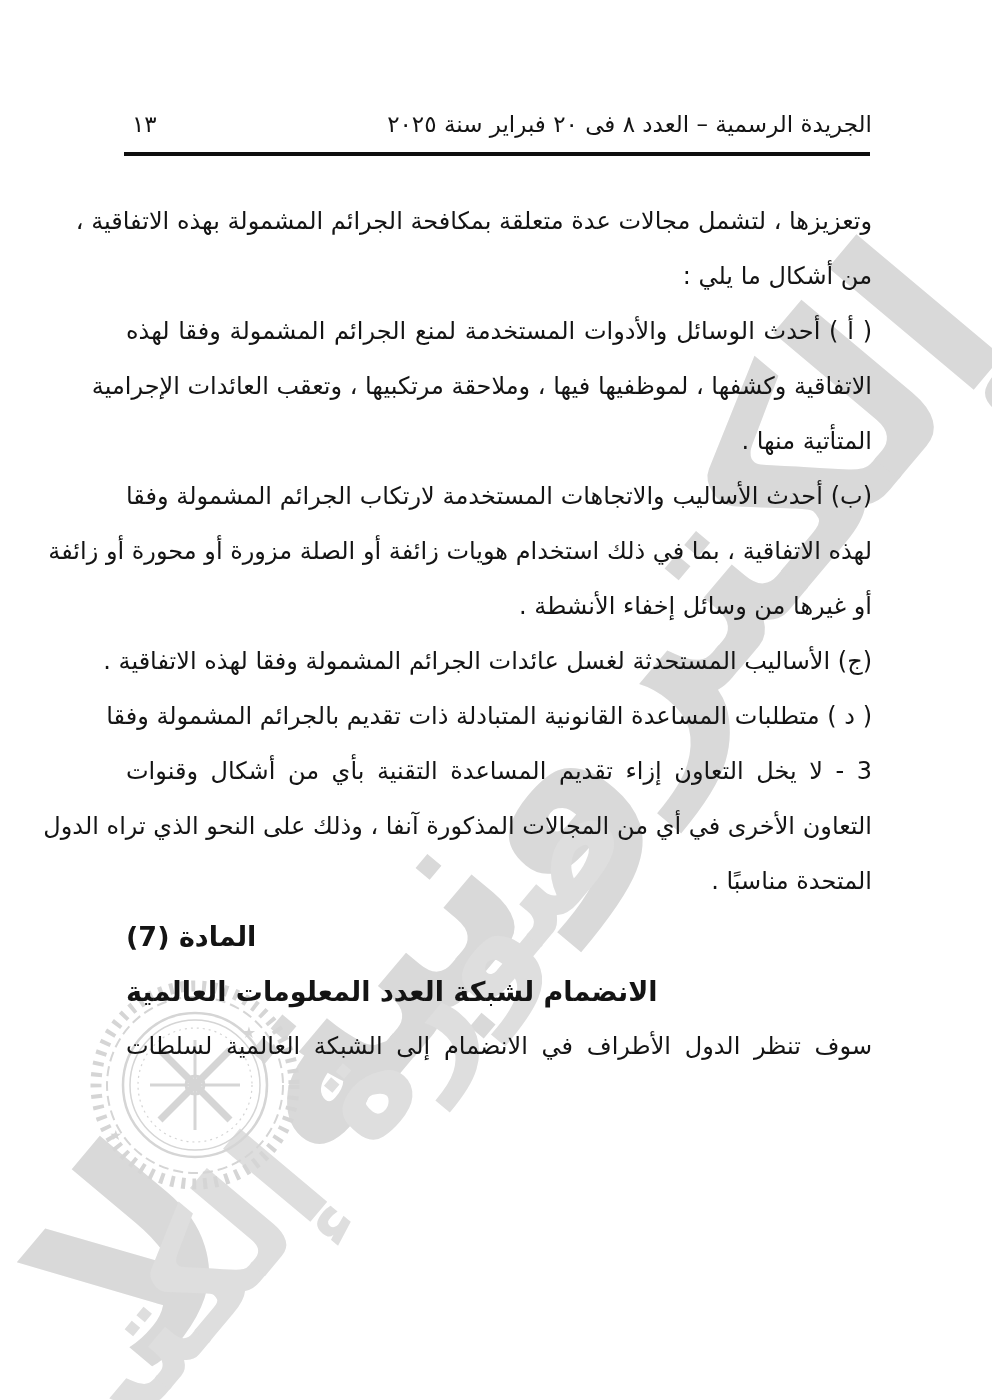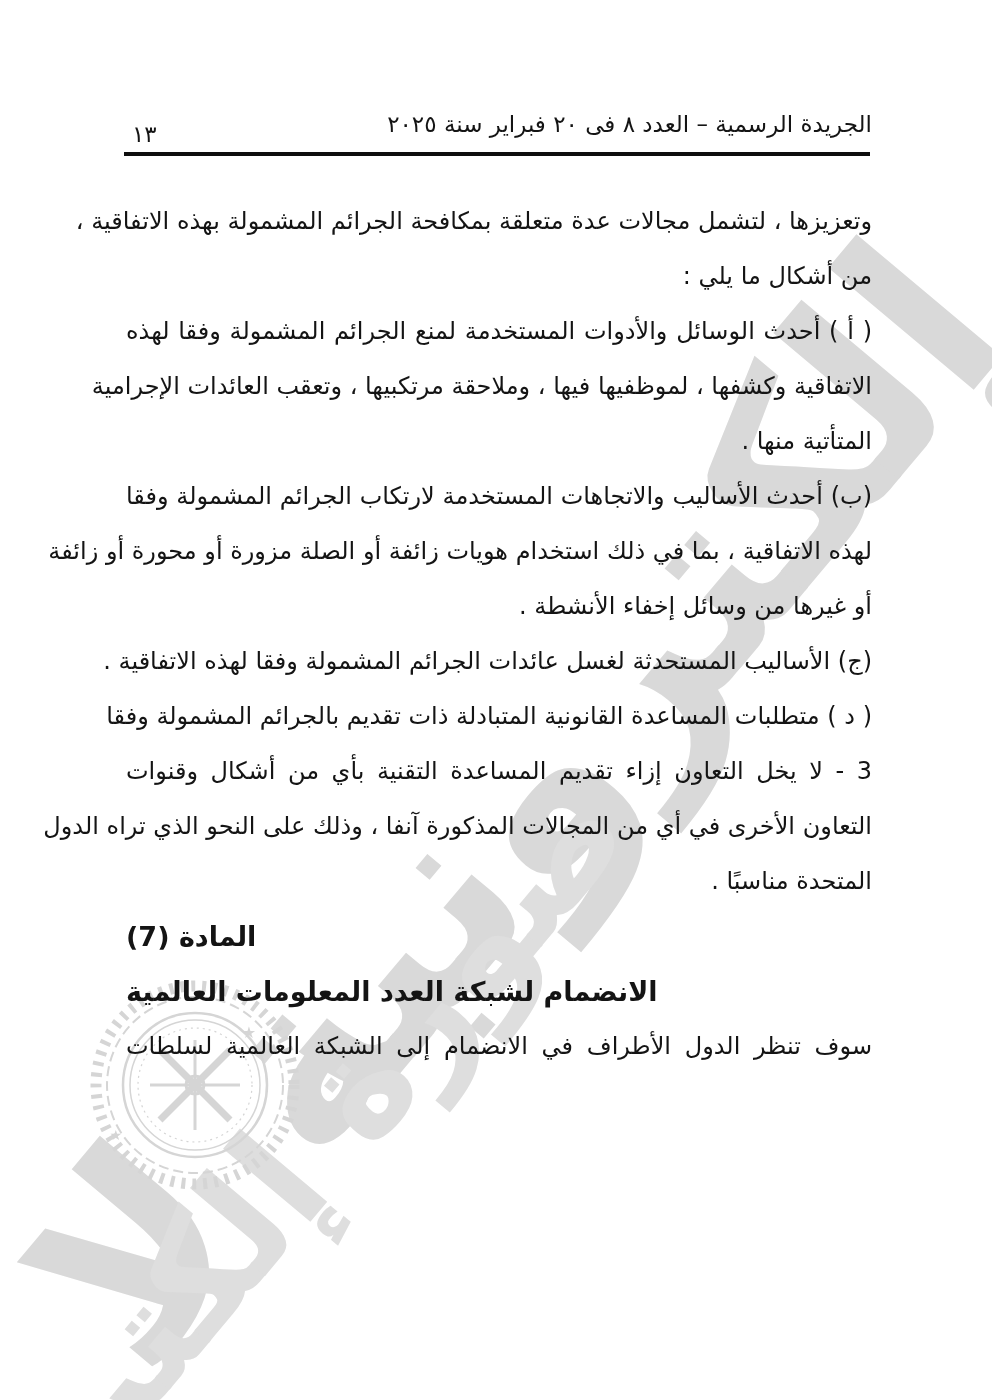--- a/index.html
+++ b/index.html
@@ -52,21 +52,20 @@
     text-align:right;
     font-size:23px;
     letter-spacing:0.5px;
     line-height:40px;
   }
   .page-number{
     position:absolute;
     left:8px;top:0;
     font-size:23px;
     line-height:40px;
-    margin-top:10px;
   }
   .header-rule{
     height:4px;
     background:#0e0e0e;
     margin:8px 122px 0 124px;
   }
   
   .body-text{
     margin:38px 120px 0 126px;
     font-size:24px;

